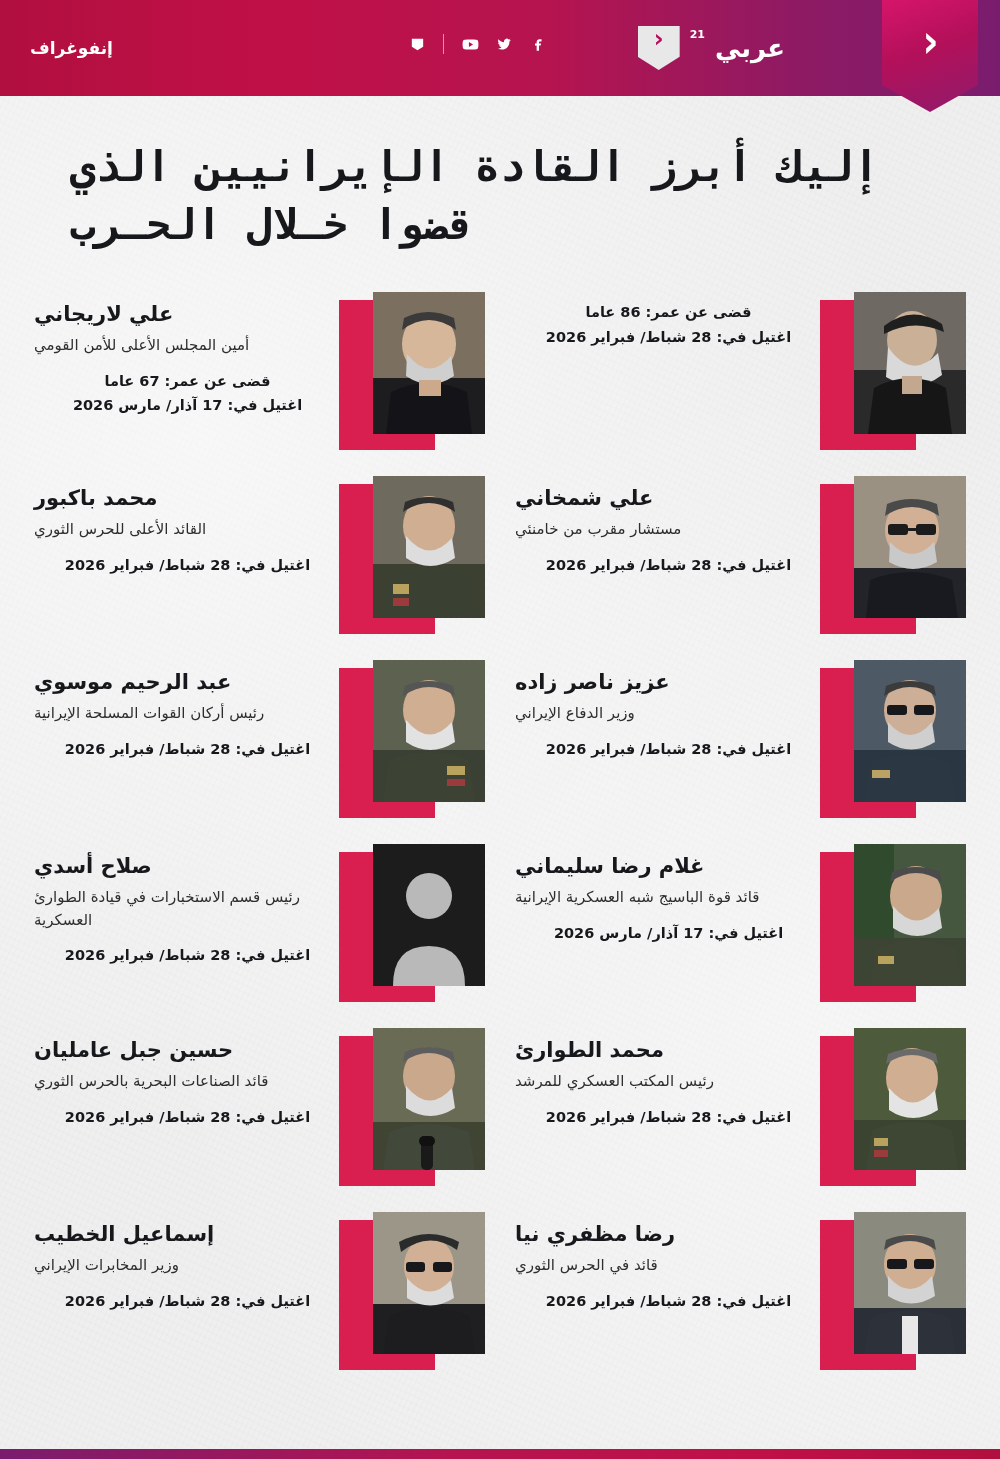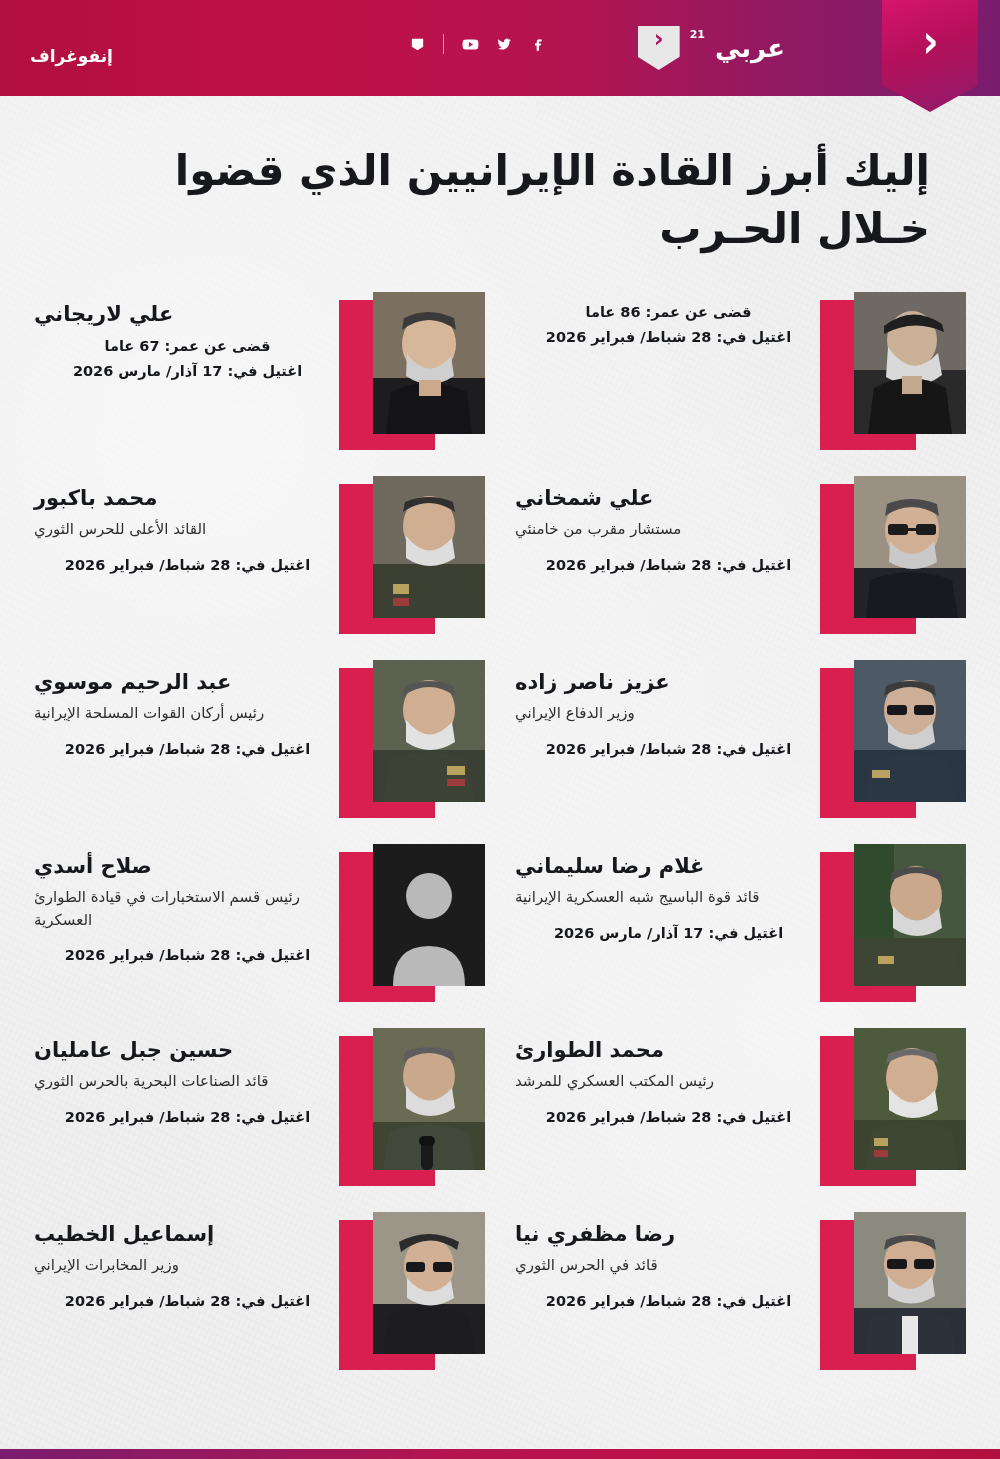--- a/index.html
+++ b/index.html
@@ -74,30 +74,31 @@
   .social .si {
     color: #fff; font-size: 17px; line-height: 1;
     display: inline-flex; align-items: center; justify-content: center;
     width: 20px; height: 20px;
   }
   .social .sep {
     width: 1px; height: 20px; background: rgba(255,255,255,0.55);
     margin: 0 2px;
   }
   .kicker {
-    position: absolute; left: 30px; top: 46px;
+    position: absolute; left: 30px; top: 38px;
     color: #fff; font-size: 17px; font-weight: 700;
   }
 
   
   .title {
     position: relative;
-    text-align: right;
+    text-align: left;
     padding: 46px 70px 28px;
     z-index: 3;
+    font-family: Liberation Mono, monospace;
   }
   .title h1 {
     color: #16181c;
     font-size: 42px;
     font-weight: 700;
     line-height: 1.38;
     letter-spacing: -0.5px;
   }
 
   
@@ -247,20 +248,21 @@
             <ellipse cx="56" cy="52" rx="27" ry="31" fill="#d7b79a"></ellipse>
             <path d="M29 38 q27 -20 54 0 l-2 -12 q-26 -12 -50 0z" fill="#3a3a3a"></path>
             <path d="M34 62 q22 28 44 2 l3 20 q-24 16 -48 0z" fill="#cfcfcf"></path>
             <path d="M18 100 q38 -18 76 0 l5 42 H13z" fill="#141418"></path>
             <rect x="46" y="88" width="22" height="16" fill="#cda98b"></rect>
           </svg>
         </div>
       </div>
       <div class="text">
         <div class="name">علي لاريجاني</div>
+        <div class="role">أمين المجلس الأعلى للأمن القومي</div>
         <div class="meta">
           <div>قضى عن عمر: 67 عاما</div>
           <div>اغتيل في: 17 آذار/ مارس 2026</div>
         </div>
       </div>
     </div>
 
     <div class="card">
       <div class="photo-wrap">
         <div class="accent"></div>

